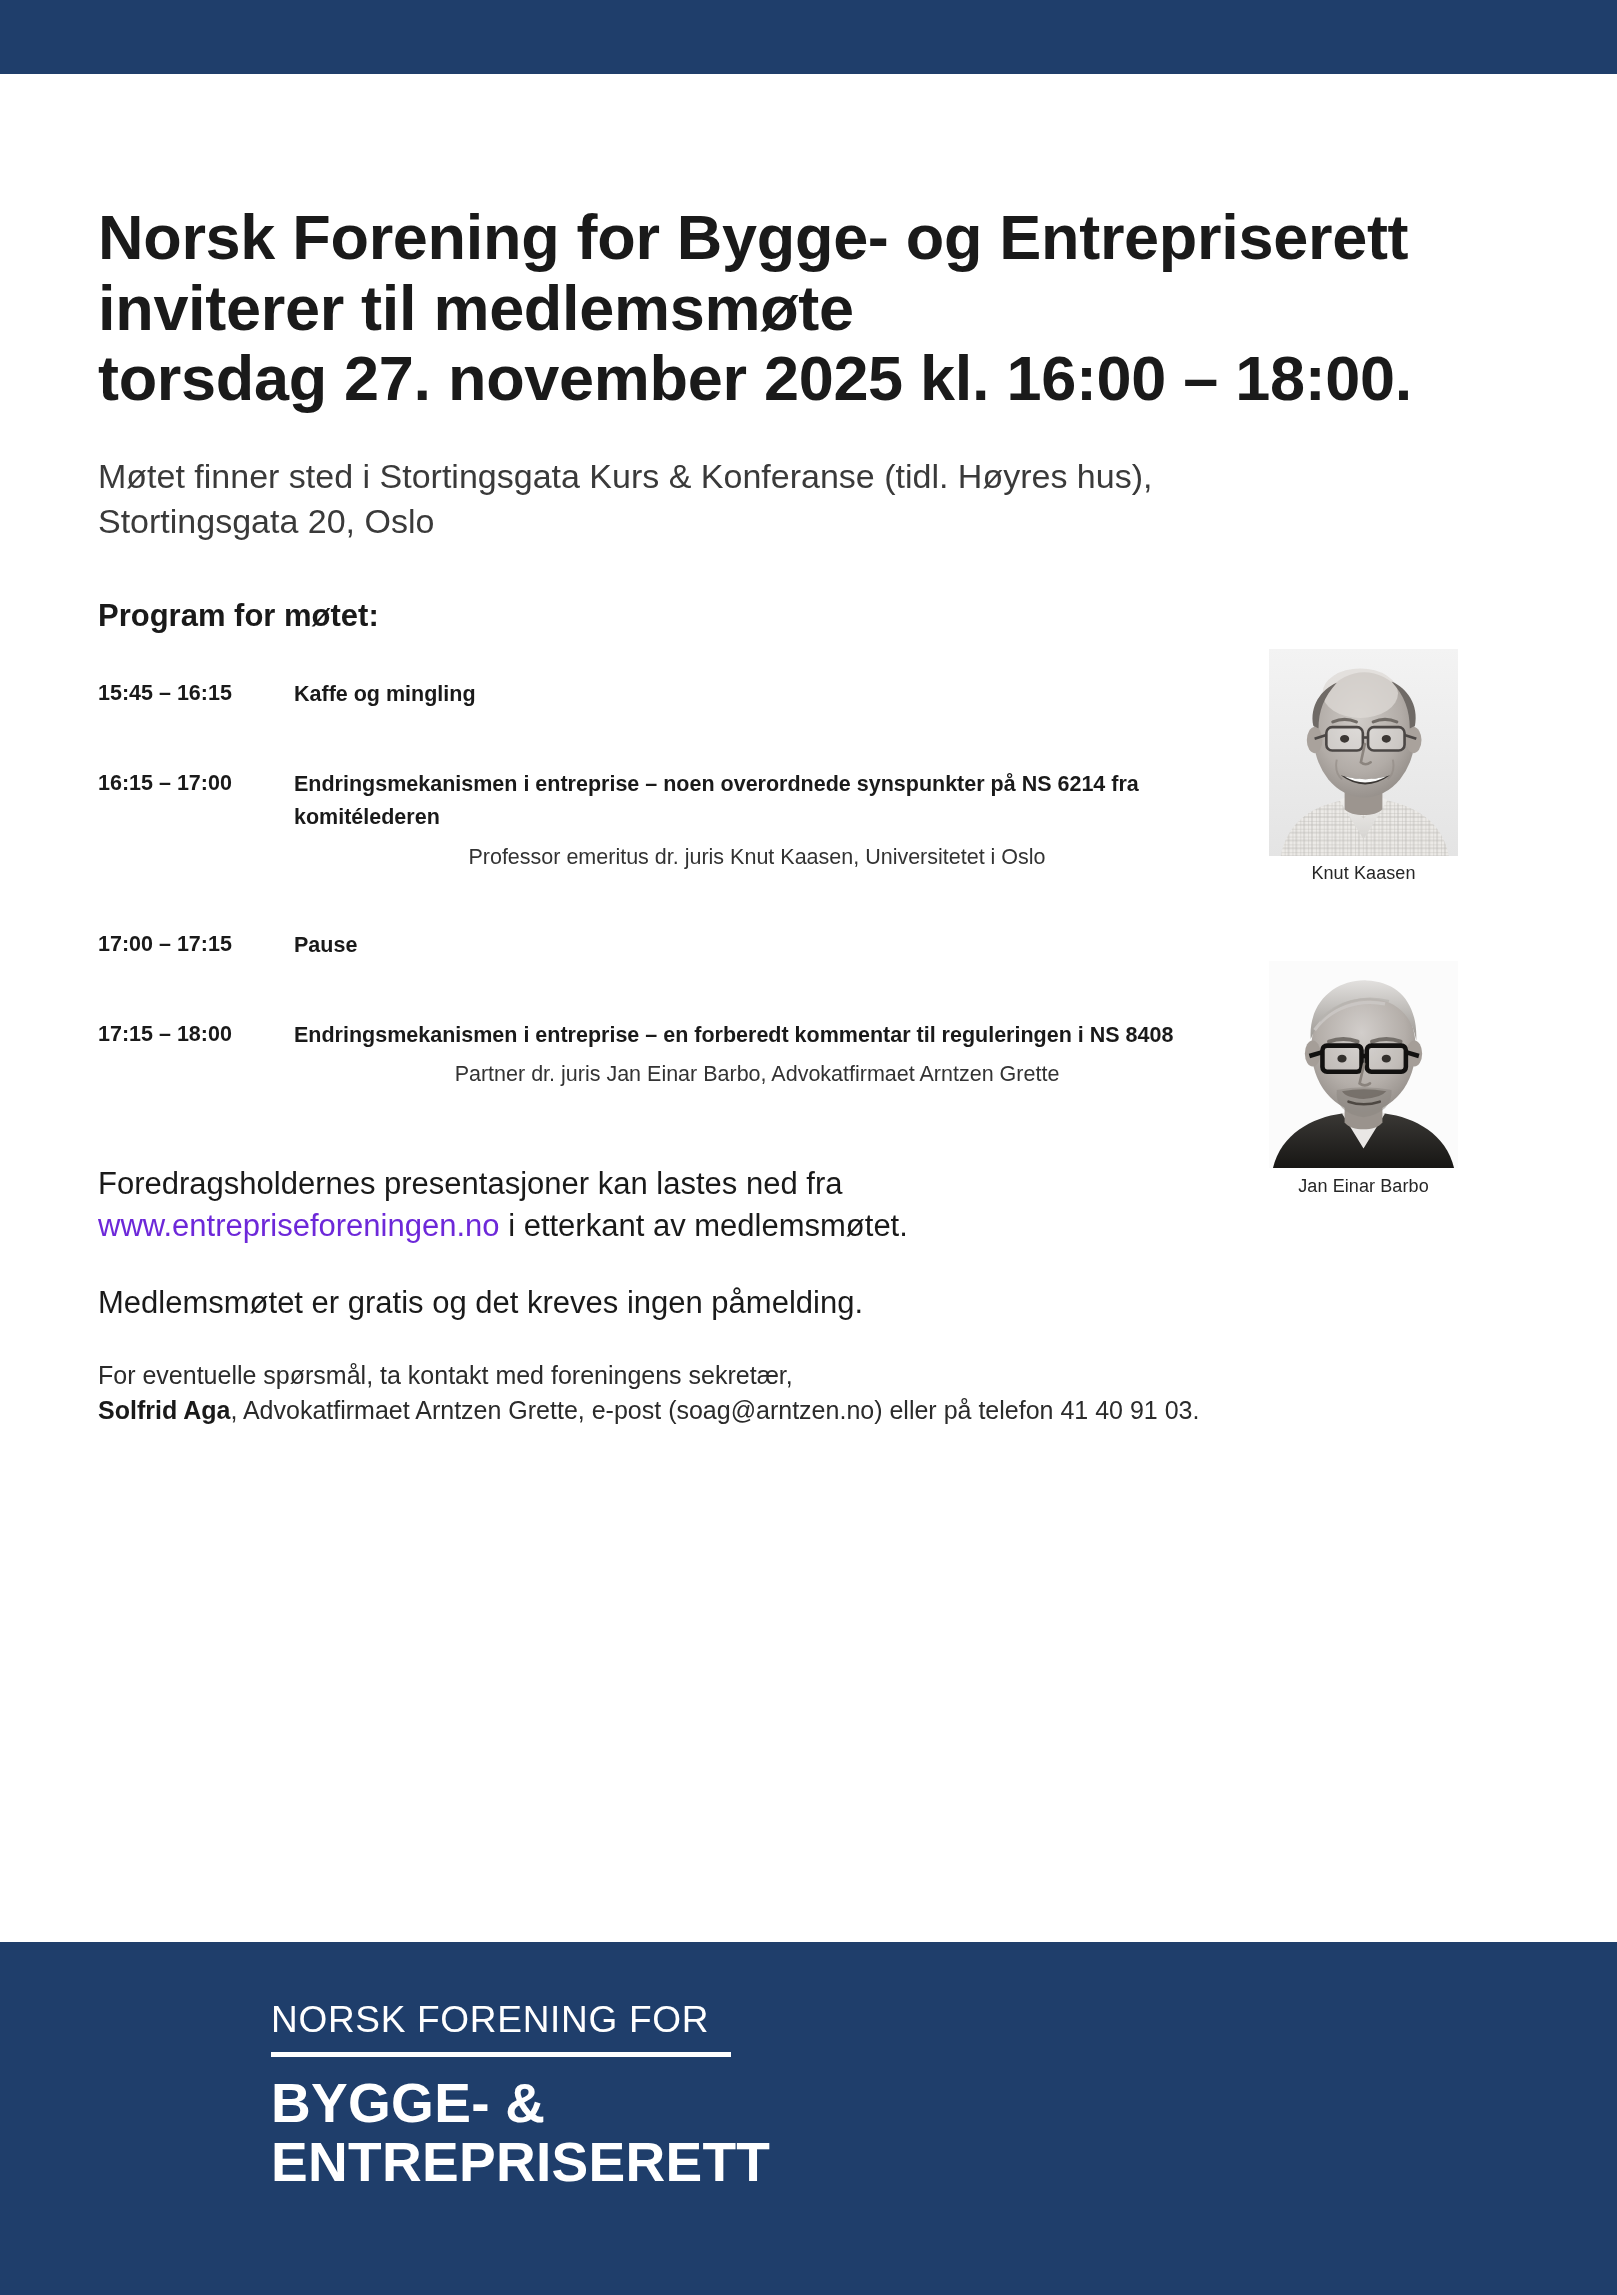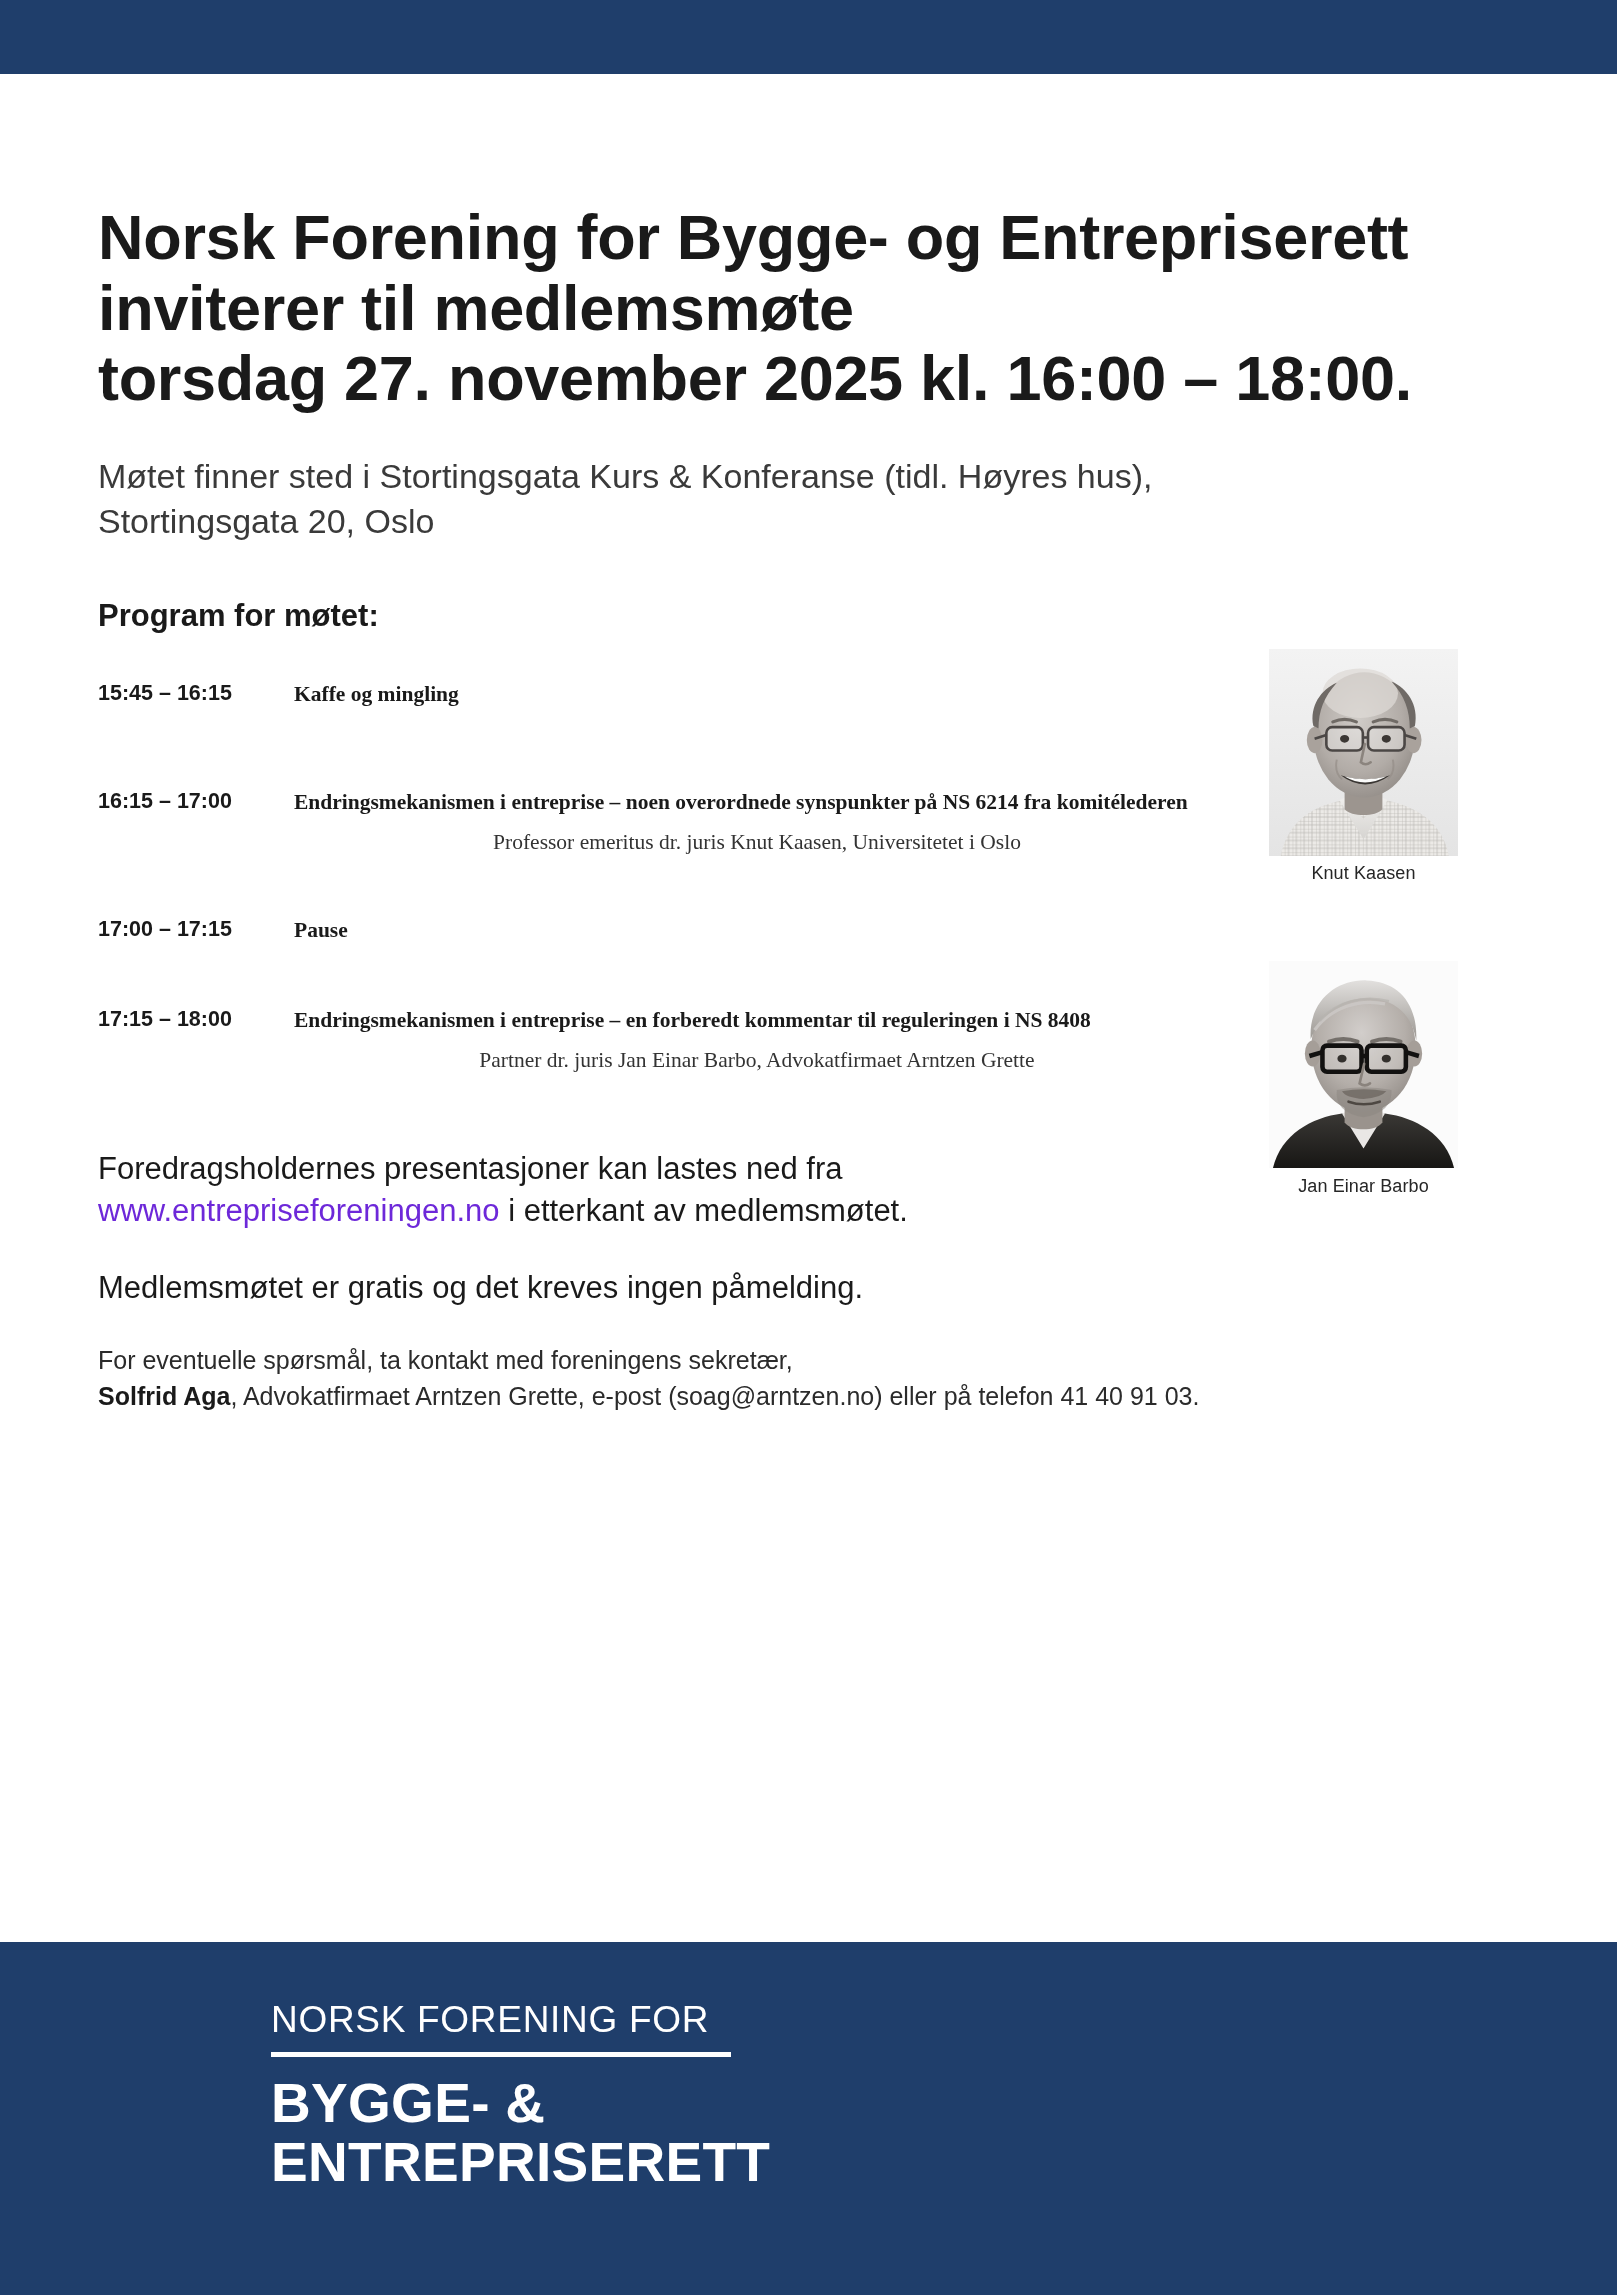--- a/index.html
+++ b/index.html
@@ -75,35 +75,34 @@
   .program {
     position: relative;
     padding-top: 44px;
     width: 1122px;
   }
   .row {
     display: flex;
     align-items: flex-start;
   }
   .row.gap-1  { margin-top: 0; }
-  .row.gap-2  { margin-top: 75px; }
+  .row.gap-2  { margin-top: 57px; }
   .row.gap-3  { margin-top: 56px; }
   .row.gap-4  { margin-top: 57px; }
 
   .time {
     flex: 0 0 196px;
     font-size: 21.5px;
     font-weight: 700;
     line-height: 1.45;
     color: #1a1a1a;
     white-space: nowrap;
   }
   .detail {
     flex: 1 1 auto;
-    font-family: Liberation Serif, serif;
   }
   .detail .title {
     font-size: 21.5px;
     font-weight: 700;
     line-height: 1.52;
     color: #1a1a1a;
     margin: 0;
   }
   .detail .speaker {
     font-size: 21.5px;

